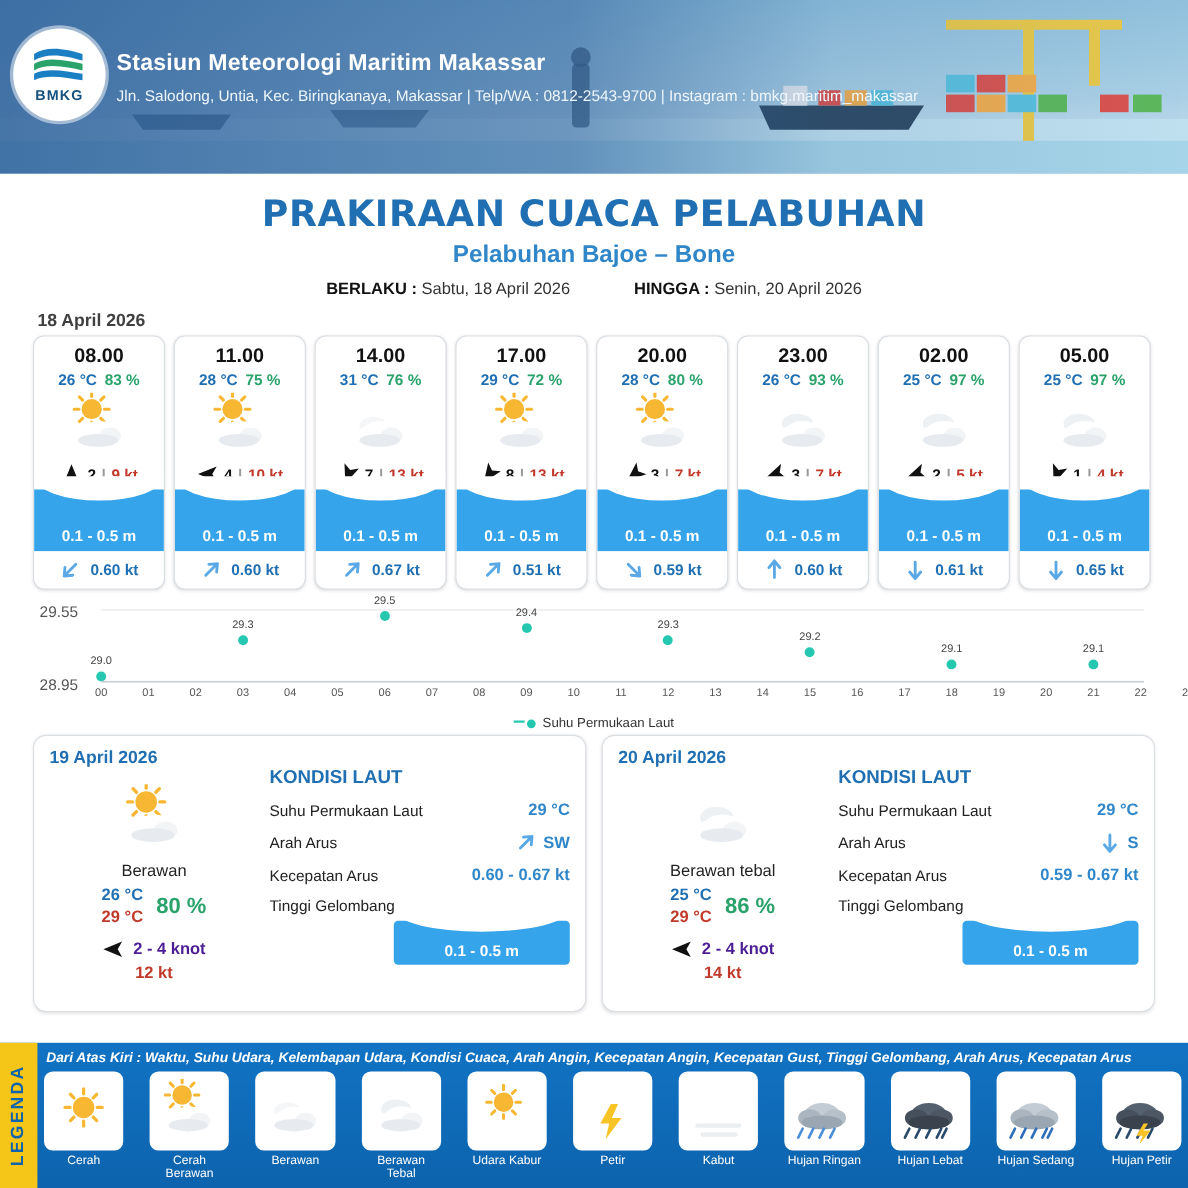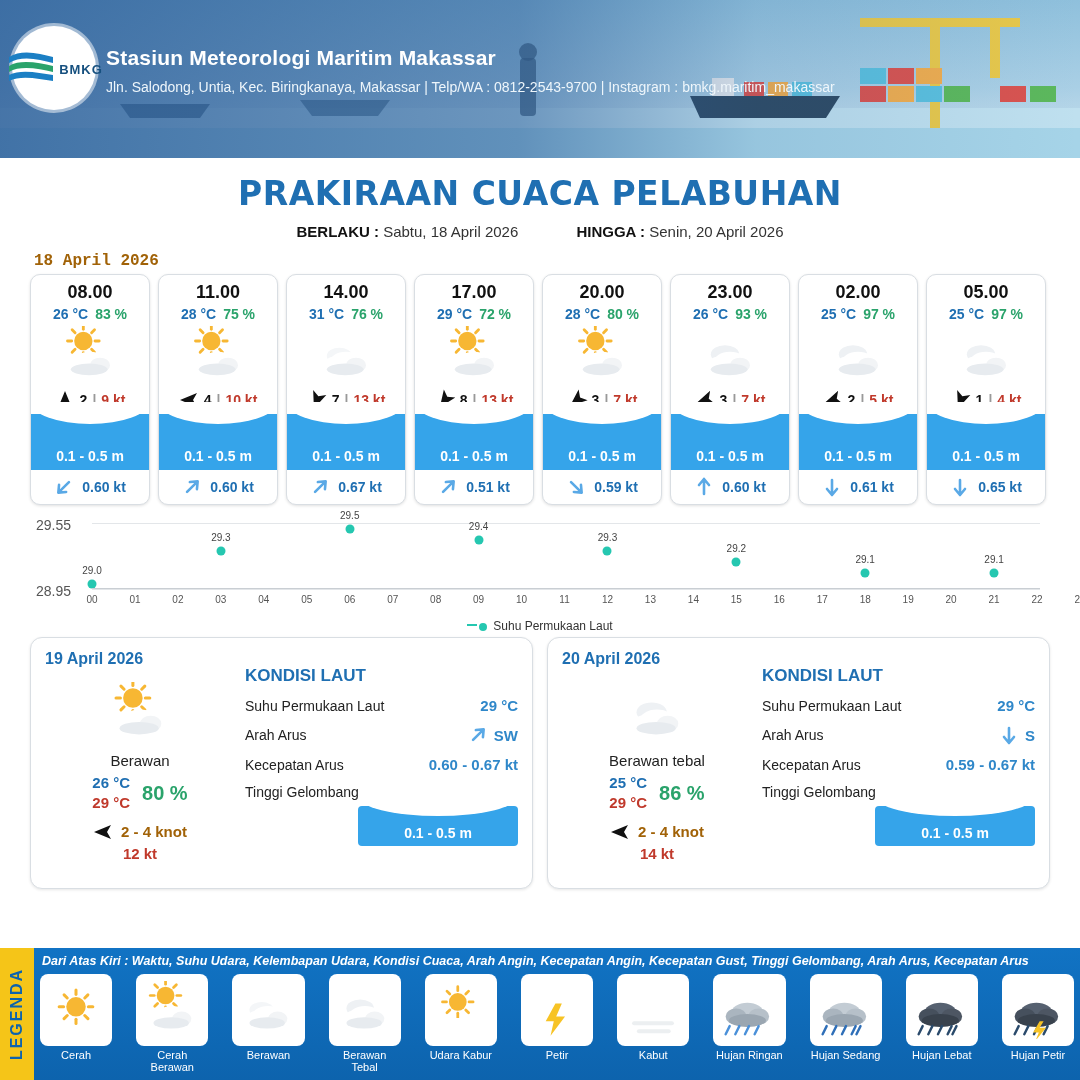--- a/index.html
+++ b/index.html
@@ -26,39 +26,39 @@
     background: linear-gradient(90deg, rgba(40,90,150,.80) 0%, rgba(40,90,150,.55) 48%, rgba(40,90,150,.12) 70%, rgba(40,90,150,0) 100%);
   }
   .hdr-text { position:absolute; left:106px; top:26px; z-index:5; color:#fff; }
   .hdr-line1 { font-size:17px; font-weight:bold; letter-spacing:.6px; color:#ffffff; }
   .hdr-line2 { font-size:21px; font-weight:bold; margin-top:20px; letter-spacing:.2px; }
   .hdr-line3 { font-size:14px; margin-top:9px; color:#eef6fb; }
 
   .logo-wrap { position:absolute; left:12px; top:26px; width:84px; height:84px; z-index:6;}
   .logo-circle {
     width:84px; height:84px; border-radius:50%; background:#fff;
-    display:flex; flex-direction:row; align-items:center; justify-content:center;
+    display:flex; flex-direction:column; align-items:center; justify-content:center;
     box-shadow:0 0 0 3px rgba(255,255,255,.5);
   }
   .logo-mark { width:54px; height:34px; position:relative; }
   .logo-txt { font-size:13px; font-weight:bold; color:#16507f; letter-spacing:1px; margin-top:2px;}
 
   
   .title-block { text-align:center; margin-top:16px; }
   .main-title {
     font-size:33px; font-weight:bold; color:#1f6fb2; letter-spacing:.5px;
     font-family:"DejaVu Sans", sans-serif;
   }
   .sub-title { font-size:22px; font-weight:bold; color:#2f87c9; margin-top:5px; }
   .valid-row { margin-top:10px; font-size:15px; color:#333; }
   .valid-row .lbl { font-weight:bold; color:#111; }
   .valid-row .v1 { margin-right:54px; }
 
   
-  .date-label { margin:12px 0 4px 34px; font-size:16px; font-weight:bold; color:#a16207;font-family:Liberation Mono, monospace; }
+  .date-label { margin:12px 0 4px 34px; font-size:16px; font-weight:bold; color:#404040; }
 
   
   .cards { display:flex; gap:8px; padding:0 30px; }
   .card {
     width:120px; background:#fff; border:1px solid #d9dee3; border-radius:10px;
     box-shadow:0 1px 3px rgba(0,0,0,.12); overflow:hidden; position:relative;
   }
   .c-time { text-align:center; font-size:18px; font-weight:bold; color:#111; padding-top:7px; }
   .c-tr { display:flex; justify-content:center; gap:7px; margin-top:3px; font-size:14px; font-weight:bold;}
   .c-temp { color:#1f6fb2; }
@@ -105,21 +105,21 @@
   }
   .p-left { width:190px; text-align:center; }
   .p-date { font-size:16px; font-weight:bold; color:#1f6fb2; text-align:left; }
   .p-icon { height:64px; display:flex; align-items:center; justify-content:center; margin-top:14px;}
   .p-cond { font-size:15px; color:#222; margin-top:6px; }
   .p-tr { display:flex; align-items:center; justify-content:center; gap:12px; margin-top:4px; }
   .p-temps { font-size:15px; font-weight:bold; line-height:1.35; }
   .p-tmin { color:#1f6fb2; }
   .p-tmax { color:#c0392b; }
   .p-hum { font-size:20px; font-weight:bold; color:#2aa36b; }
-  .p-wind { display:flex; align-items:center; justify-content:center; gap:8px; margin-top:8px; font-size:15px; font-weight:bold; color:#a16207;}
+  .p-wind { display:flex; align-items:center; justify-content:center; gap:8px; margin-top:8px; font-size:15px; font-weight:bold; color:#4c1d95;}
   .p-gust { font-size:15px; font-weight:bold; color:#c0392b; margin-top:3px; }
   .p-right { flex:1; padding-left:4px; }
   .p-title { font-size:17px; font-weight:bold; color:#1f6fb2; margin-top:16px; }
   .p-row { display:flex; align-items:center; justify-content:space-between; margin-top:11px; font-size:14px; color:#222; }
   .p-val { color:#2f87c9; font-weight:bold; font-size:15px; }
   .p-wave {
     position:relative; margin-top:6px; height:40px; width:160px; margin-left:auto;
     background:#35a4ea; border-radius:4px; overflow:visible;
   }
   .p-wave .wavetop {
@@ -206,20 +206,21 @@
   </div>
 
   <div class="hdr-text">
     <div class="hdr-line2">Stasiun Meteorologi Maritim Makassar</div>
     <div class="hdr-line3">Jln. Salodong, Untia, Kec. Biringkanaya, Makassar | Telp/WA : 0812-2543-9700 | Instagram : bmkg.maritim_makassar</div>
   </div>
 </div>
 
 <div class="title-block">
   <div class="main-title">PRAKIRAAN CUACA PELABUHAN</div>
+  <div class="sub-title">Pelabuhan Bajoe – Bone</div>
   <div class="valid-row">
     <span class="v1">
       <span class="lbl">BERLAKU :</span>
       <span>Sabtu, 18 April 2026</span>
     </span>
     <span>
       <span class="lbl">HINGGA :</span>
       <span>Senin, 20 April 2026</span>
     </span>
   </div>
@@ -942,20 +943,38 @@
             <line x1="34" y1="56" x2="29" y2="66" stroke="#4a90d9" stroke-width="3" stroke-linecap="round"></line>
             <line x1="46" y1="56" x2="41" y2="66" stroke="#4a90d9" stroke-width="3" stroke-linecap="round"></line>
           </svg>
         </div>
     <div class="leg-cap">Hujan Ringan</div>
       </div>
       <div class="leg-item">
         <div class="leg-box">
           <svg width="58" height="58" viewBox="0 0 68 72">
             <g>
+              <ellipse cx="32" cy="40" rx="20" ry="13" fill="#566170"></ellipse>
+              <ellipse cx="18" cy="44" rx="13" ry="10" fill="#46505d"></ellipse>
+              <ellipse cx="46" cy="44" rx="13" ry="10" fill="#4d5663"></ellipse>
+              <ellipse cx="32" cy="49" rx="23" ry="8" fill="#39424d"></ellipse>
+            </g>
+            <line x1="10" y1="56" x2="5" y2="66" stroke="#2a4a6b" stroke-width="3" stroke-linecap="round"></line>
+            <line x1="22" y1="56" x2="17" y2="66" stroke="#2a4a6b" stroke-width="3" stroke-linecap="round"></line>
+            <line x1="34" y1="56" x2="29" y2="66" stroke="#2a4a6b" stroke-width="3" stroke-linecap="round"></line>
+            <line x1="46" y1="56" x2="41" y2="66" stroke="#2a4a6b" stroke-width="3" stroke-linecap="round"></line>
+            <line x1="52" y1="56" x2="47" y2="66" stroke="#2a4a6b" stroke-width="3" stroke-linecap="round"></line>
+          </svg>
+        </div>
+    <div class="leg-cap">Hujan Lebat</div>
+      </div>
+      <div class="leg-item">
+        <div class="leg-box">
+          <svg width="58" height="58" viewBox="0 0 68 72">
+            <g>
               <ellipse cx="32" cy="40" rx="20" ry="13" fill="#c3ccd4"></ellipse>
               <ellipse cx="18" cy="44" rx="13" ry="10" fill="#aab5bf"></ellipse>
               <ellipse cx="46" cy="44" rx="13" ry="10" fill="#b6c0c9"></ellipse>
               <ellipse cx="32" cy="49" rx="23" ry="8" fill="#9aa6b1"></ellipse>
             </g>
             <line x1="10" y1="56" x2="5" y2="66" stroke="#2f6fb8" stroke-width="3" stroke-linecap="round"></line>
             <line x1="22" y1="56" x2="17" y2="66" stroke="#2f6fb8" stroke-width="3" stroke-linecap="round"></line>
             <line x1="34" y1="56" x2="29" y2="66" stroke="#2f6fb8" stroke-width="3" stroke-linecap="round"></line>
             <line x1="46" y1="56" x2="41" y2="66" stroke="#2f6fb8" stroke-width="3" stroke-linecap="round"></line>
             <line x1="52" y1="56" x2="47" y2="66" stroke="#2f6fb8" stroke-width="3" stroke-linecap="round"></line>
@@ -969,37 +988,19 @@
             <g>
               <ellipse cx="32" cy="40" rx="20" ry="13" fill="#566170"></ellipse>
               <ellipse cx="18" cy="44" rx="13" ry="10" fill="#46505d"></ellipse>
               <ellipse cx="46" cy="44" rx="13" ry="10" fill="#4d5663"></ellipse>
               <ellipse cx="32" cy="49" rx="23" ry="8" fill="#39424d"></ellipse>
             </g>
             <line x1="10" y1="56" x2="5" y2="66" stroke="#2a4a6b" stroke-width="3" stroke-linecap="round"></line>
             <line x1="22" y1="56" x2="17" y2="66" stroke="#2a4a6b" stroke-width="3" stroke-linecap="round"></line>
             <line x1="34" y1="56" x2="29" y2="66" stroke="#2a4a6b" stroke-width="3" stroke-linecap="round"></line>
             <line x1="46" y1="56" x2="41" y2="66" stroke="#2a4a6b" stroke-width="3" stroke-linecap="round"></line>
-            <line x1="52" y1="56" x2="47" y2="66" stroke="#2a4a6b" stroke-width="3" stroke-linecap="round"></line>
-          </svg>
-        </div>
-    <div class="leg-cap">Hujan Lebat</div>
-      </div>
-      <div class="leg-item">
-        <div class="leg-box">
-          <svg width="58" height="58" viewBox="0 0 68 72">
-            <g>
-              <ellipse cx="32" cy="40" rx="20" ry="13" fill="#566170"></ellipse>
-              <ellipse cx="18" cy="44" rx="13" ry="10" fill="#46505d"></ellipse>
-              <ellipse cx="46" cy="44" rx="13" ry="10" fill="#4d5663"></ellipse>
-              <ellipse cx="32" cy="49" rx="23" ry="8" fill="#39424d"></ellipse>
-            </g>
-            <line x1="10" y1="56" x2="5" y2="66" stroke="#2a4a6b" stroke-width="3" stroke-linecap="round"></line>
-            <line x1="22" y1="56" x2="17" y2="66" stroke="#2a4a6b" stroke-width="3" stroke-linecap="round"></line>
-            <line x1="34" y1="56" x2="29" y2="66" stroke="#2a4a6b" stroke-width="3" stroke-linecap="round"></line>
-            <line x1="46" y1="56" x2="41" y2="66" stroke="#2a4a6b" stroke-width="3" stroke-linecap="round"></line>
             <path d="M36 50 L28 64 L35 64 L31 74 L44 58 L36 58 L41 50 Z" fill="#f7c325"></path>
           </svg>
         </div>
     <div class="leg-cap">Hujan Petir</div>
       </div>
     </div>
 </div>
 
 </body></html>

